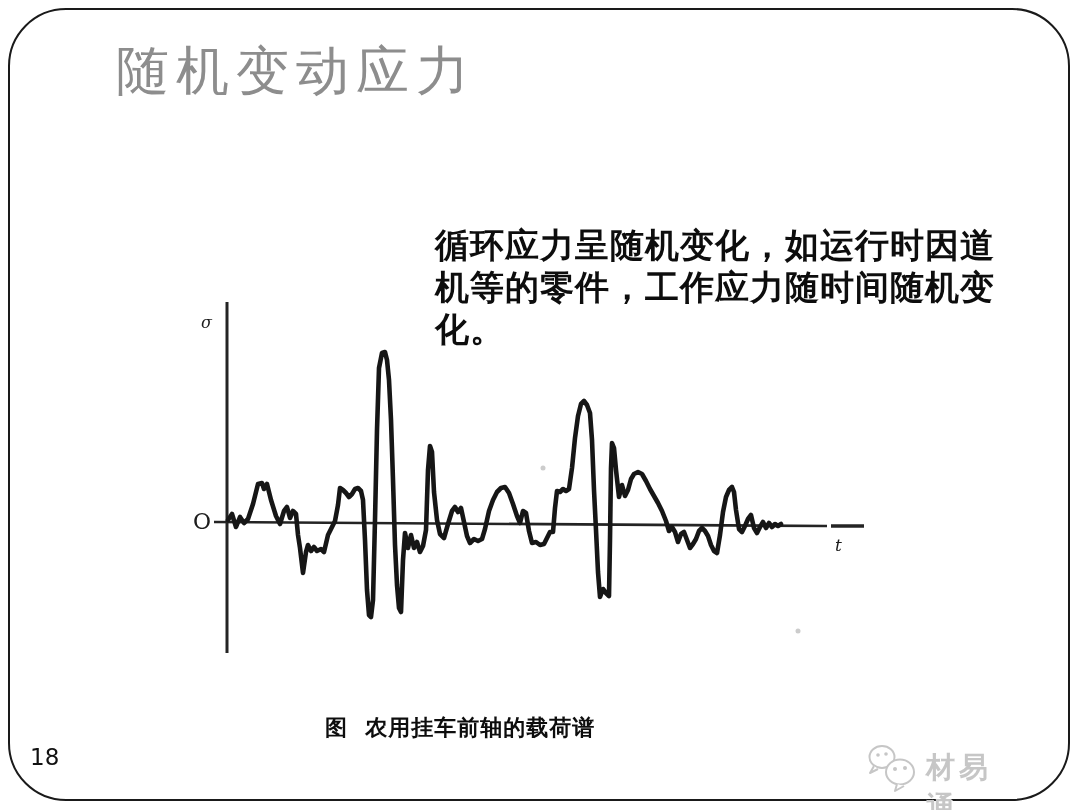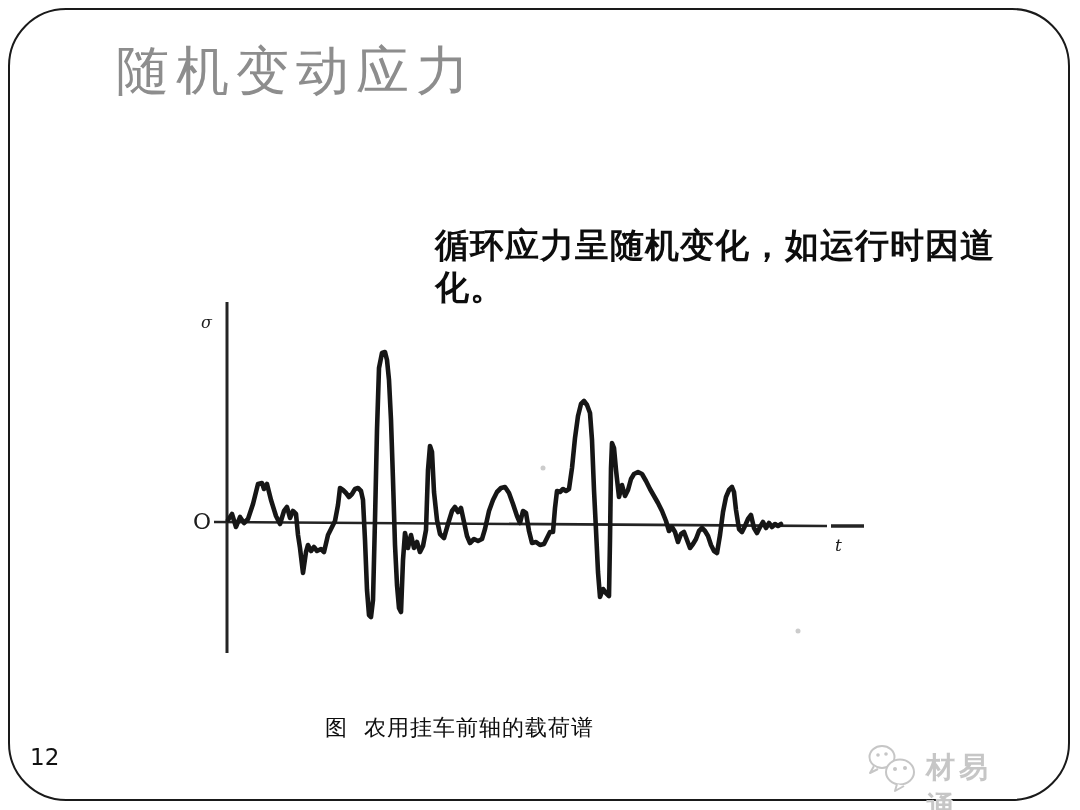--- a/index.html
+++ b/index.html
@@ -15,41 +15,42 @@
   .bline{font-size:34px;line-height:42px;letter-spacing:1px;white-space:nowrap;}
   .fig{position:absolute;left:185px;top:290px;width:690px;height:370px;margin:0;}
   .fig svg{display:block;width:690px;height:370px;}
   .axis{stroke:#242424;stroke-width:2.6;stroke-linecap:butt;}
   .yaxis{stroke-width:3;}
   .dash{stroke-width:3.6;}
   .wave{fill:none;stroke:#161616;stroke-width:4.6;stroke-linejoin:round;stroke-linecap:round;}
   .lbl{fill:#1c1c1c;font-family:"DejaVu Serif", serif;}
   .italic{font-style:italic;}
   .caption{position:absolute;left:325px;top:713px;color:#0d0d0d;
-           font-family:"DejaVu Sans", sans-serif;font-weight:400;
+           font-family:"DejaVu Sans", sans-serif;font-weight:700;
            font-size:22px;letter-spacing:1px;white-space:pre;}
   .pagenum{position:absolute;left:30px;top:744px;color:#111111;
            font-size:23px;font-family:"DejaVu Sans", sans-serif;}
   .logo{position:absolute;left:864px;top:740px;width:160px;height:56px;}
   .logo-icon{position:absolute;left:0;top:2px;}
   .logo-text{position:absolute;left:62px;top:8px;color:#c6c6c6;
              font-size:29px;letter-spacing:4px;font-weight:700;
              font-family:"DejaVu Sans", sans-serif;
              text-shadow:1px 1px 0 #ffffff;}
 </style>
 </head>
 <body>
 
 <div class="stage">
   <div class="frame"></div>
 
   <h1 class="title">随机变动应力</h1>
 
   <div class="body">
     <div class="bline">循环应力呈随机变化，如运行时因道</div>
+    <div class="bline">机等的零件，工作应力随时间随机变</div>
     <div class="bline">化。</div>
   </div>
 
   <figure class="fig">
     <svg viewBox="185 290 690 370" xmlns="http://www.w3.org/2000/svg">
       <line class="axis yaxis" x1="227" y1="302" x2="227" y2="653"></line>
       <line class="axis" x1="214" y1="522" x2="827" y2="526"></line>
       <line class="axis dash" x1="831" y1="526" x2="864" y2="526"></line>
       <polyline class="wave" points="228,520 232,514 236,527 240,517 244,523 248,519 253,504 258,484 262,483 264,489 267,484 271,500 276,516 280,524 284,511 287,507 290,518 293,511 296,514 298,535 300,548 303,573 306,552 308,545 311,551 314,547 317,551 321,549 324,552 328,535 332,527 335,521 338,505 340,488 343,490 346,493 349,497 352,494 355,489 358,488 361,491 363,500 365,540 367,590 369,615 371,617 373,600 375,520 377,430 379,368 382,353 385,352 387,360 389,380 391,420 393,480 395,545 397,585 399,608 401,612 403,560 405,533 408,548 411,535 414,548 417,542 420,552 423,546 426,530 428,470 430,446 432,452 434,492 437,520 440,534 444,538 448,524 452,511 455,507 458,512 461,508 464,522 467,536 470,543 474,539 478,541 482,539 485,529 489,511 493,500 497,492 501,488 505,487 509,493 513,504 517,516 520,523 523,511 526,513 529,531 532,543 536,542 540,545 544,544 547,538 550,532 553,532 555,508 557,491 560,492 563,489 566,491 569,489 572,468 575,438 578,416 581,404 584,401 587,405 590,413 592,440 594,490 596,530 598,572 600,597 603,589 606,593 609,596 610,540 611,468 612,443 614,448 616,470 619,497 622,485 625,496 628,490 631,479 634,474 638,472 642,474 646,481 650,489 654,496 658,503 662,511 666,521 669,531 672,527 675,532 678,542 681,534 684,532 687,540 690,548 693,544 696,539 699,531 702,528 705,531 708,536 711,545 714,551 717,553 720,535 723,512 726,497 729,490 732,487 734,492 736,510 739,529 742,532 745,526 748,519 751,515 754,528 757,533 760,527 763,522 766,528 769,523 772,527 775,524 778,526 781,524"></polyline>
       <text class="lbl italic" x="201" y="328" font-size="16">σ</text>
@@ -57,21 +58,21 @@
       <text class="lbl italic" x="835" y="551" font-size="17">t</text>
       <g>
           <circle cx="543" cy="468" r="2.5" fill="#9a9a9a" opacity="0.5"></circle>
           <circle cx="798" cy="631" r="2.5" fill="#9a9a9a" opacity="0.5"></circle>
         </g>
     </svg>
   </figure>
 
   <div class="caption">图  农用挂车前轴的载荷谱</div>
 
-  <div class="pagenum">12</div>
+  <div class="pagenum">18</div>
 
   <div class="logo">
     <svg class="logo-icon" width="58" height="52" viewBox="0 0 58 52" xmlns="http://www.w3.org/2000/svg">
       <ellipse cx="18" cy="15" rx="12.5" ry="11" fill="#ffffff" stroke="#c6c6c6" stroke-width="2"></ellipse>
       <circle cx="14" cy="13" r="1.8" fill="#c6c6c6"></circle>
       <circle cx="22" cy="12" r="1.8" fill="#c6c6c6"></circle>
       <path d="M10 24 L6 31 L14 27" fill="#ffffff" stroke="#c6c6c6" stroke-width="2" stroke-linejoin="round"></path>
       <ellipse cx="36" cy="30" rx="14" ry="12.5" fill="#ffffff" stroke="#c6c6c6" stroke-width="2"></ellipse>
       <circle cx="31" cy="27" r="2" fill="#c6c6c6"></circle>
       <circle cx="41" cy="26" r="2" fill="#c6c6c6"></circle>

